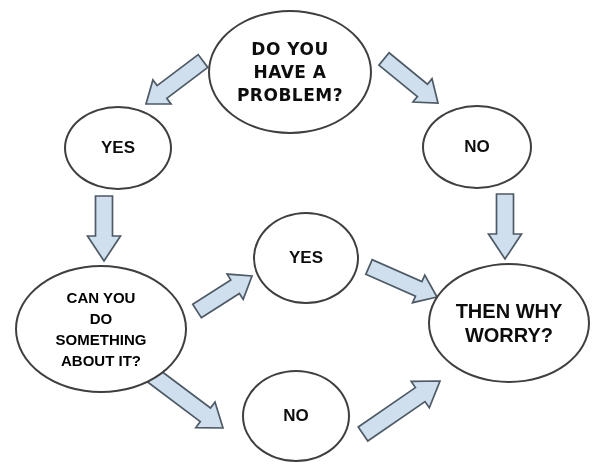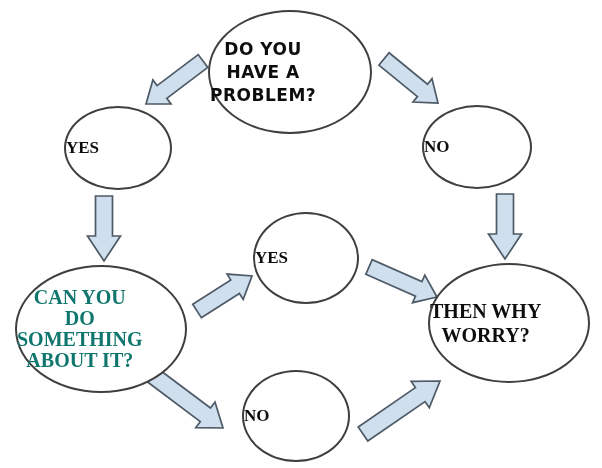--- a/index.html
+++ b/index.html
@@ -16,29 +16,29 @@
     left: 0; top: 0;
     width: 602px; height: 468px;
   }
   .node {
     position: absolute;
     border-radius: 50%;
     background: #ffffff;
     border: 2px solid #3f3f3f;
     display: flex;
     align-items: center;
-    justify-content: flex-start;
+    justify-content: center;
     box-sizing: border-box;
   }
   .node-label {
     white-space: pre-line;
     text-align: center;
     font-weight: bold;
     color: #0d0d0d;
-    font-family: Liberation Serif, serif;
+    font-family: Liberation Sans, sans-serif;
   }
   .node-label.comic {
     font-family: "DejaVu Sans", sans-serif;
     letter-spacing: 0.5px;
   }
 </style>
 </head>
 <body>
 
 <div id="stage">
@@ -60,21 +60,21 @@
     <div class="node" style="left: 64px; top: 106px; width: 108px; height: 84px; border-color: rgb(63, 63, 63);">
       <div class="node-label" style="font-size: 17px; line-height: 20px; color: rgb(13, 13, 13);">YES</div>
     </div>
     <div class="node" style="left: 422px; top: 105px; width: 110px; height: 84px; border-color: rgb(63, 63, 63);">
       <div class="node-label" style="font-size: 17px; line-height: 20px; color: rgb(13, 13, 13);">NO</div>
     </div>
     <div class="node" style="left: 253px; top: 212px; width: 106px; height: 92px; border-color: rgb(63, 63, 63);">
       <div class="node-label" style="font-size: 17px; line-height: 20px; color: rgb(13, 13, 13);">YES</div>
     </div>
     <div class="node" style="left: 15px; top: 265px; width: 172px; height: 128px; border-color: rgb(63, 63, 63);">
-      <div class="node-label" style="font-size: 20px; line-height: 21px; color: #0f766e;">CAN YOU
+      <div class="node-label" style="font-size: 15px; line-height: 21px; color: #000000;">CAN YOU
 DO
 SOMETHING
 ABOUT IT?</div>
     </div>
     <div class="node" style="left: 242px; top: 370px; width: 108px; height: 92px; border-color: rgb(63, 63, 63);">
       <div class="node-label" style="font-size: 17px; line-height: 20px; color: rgb(13, 13, 13);">NO</div>
     </div>
     <div class="node" style="left: 428px; top: 263px; width: 162px; height: 120px; border-color: rgb(63, 63, 63);">
       <div class="node-label" style="font-size: 20px; line-height: 24px; color: rgb(13, 13, 13);">THEN WHY
 WORRY?</div>

